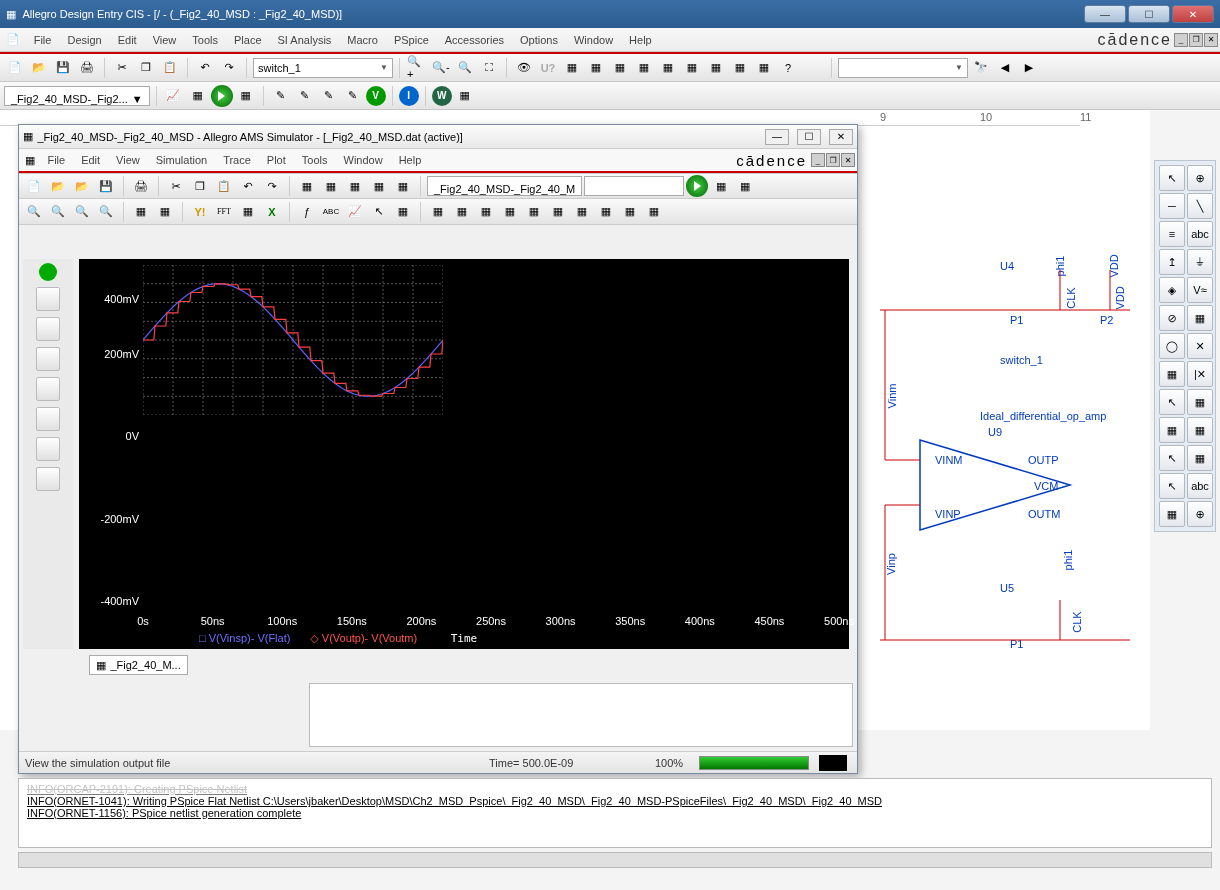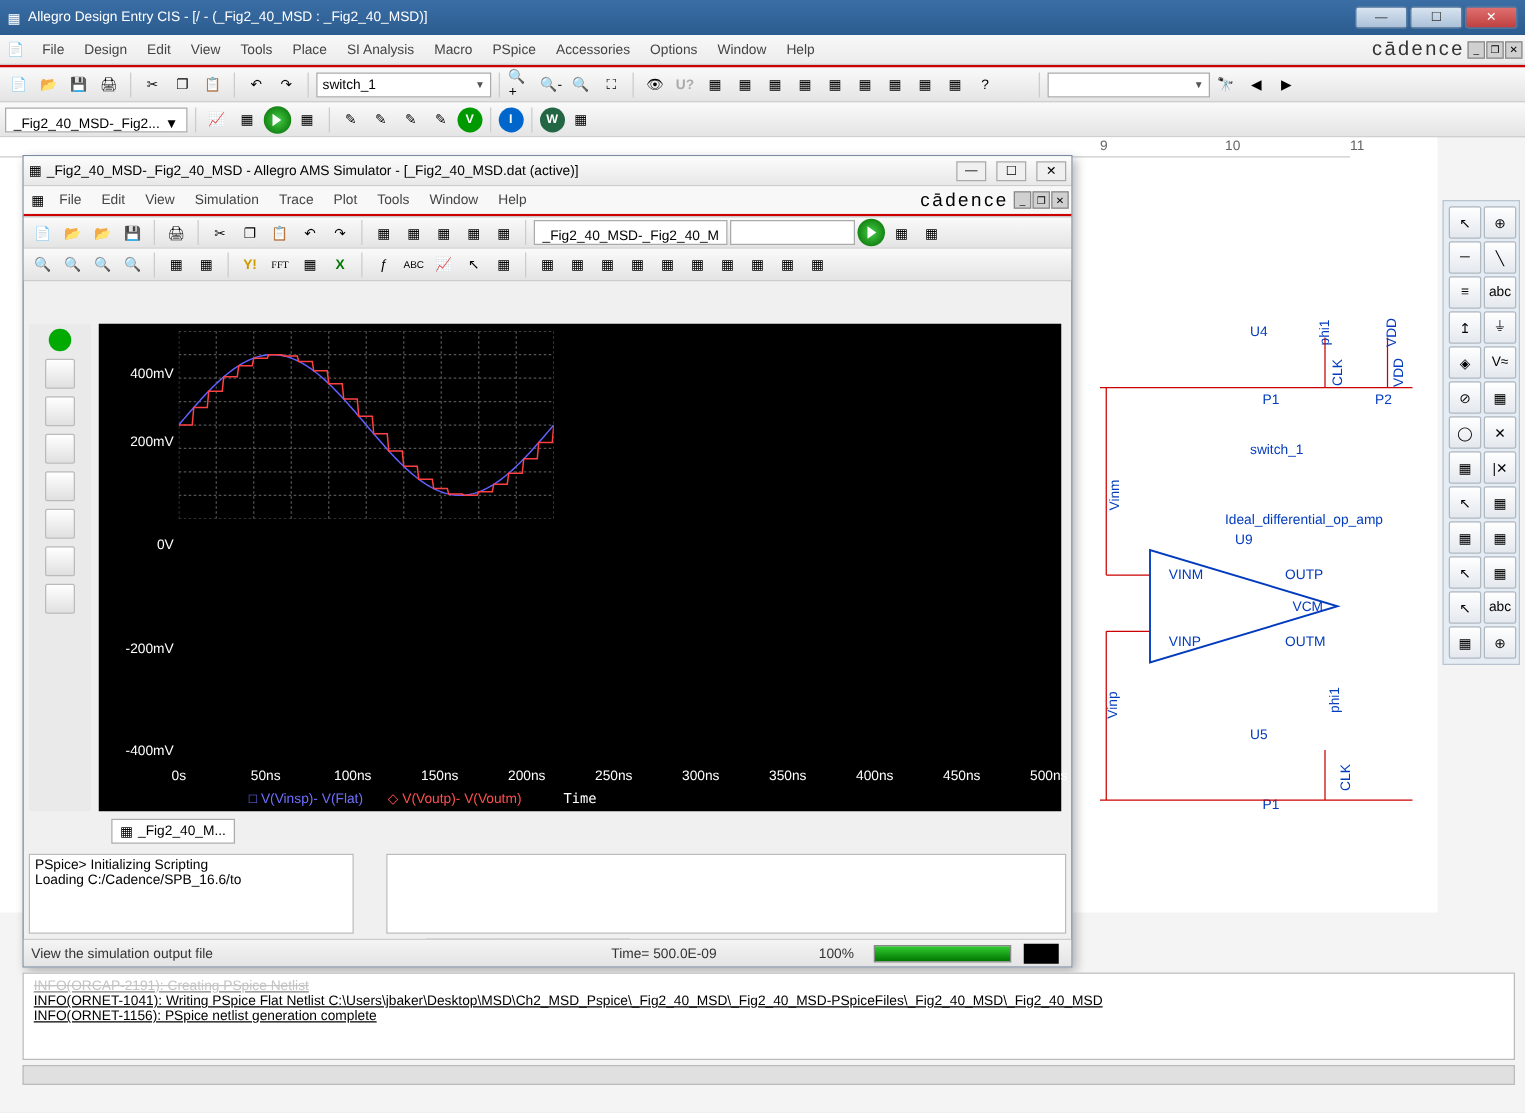--- a/index.html
+++ b/index.html
@@ -436,24 +436,20 @@
         &nbsp;&nbsp;<span class="s2">◇ </span><span class="s2">V(Voutp)- V(Voutm)</span>
       </div>
       <div class="xlabel">Time</div>
     </div>
 
     <div class="plottab">
       <span>▦</span>
       <span>_Fig2_40_M...</span>
     </div>
 
-    <div class="sw-botleft">
-      <div>PSpice&gt; Initializing Scripting</div>
-      <div>Loading C:/Cadence/SPB_16.6/to</div>
-    </div>
     <div class="sw-botright"></div>
     <div class="sw-tabs">
       <div class="nav">◀</div>
       <div class="nav">▶</div>
       <div class="tab">Analysis</div>
       <div class="tab">Watch</div>
       <div class="tab">Devices</div>
     </div>
 
     <div class="sw-status">

